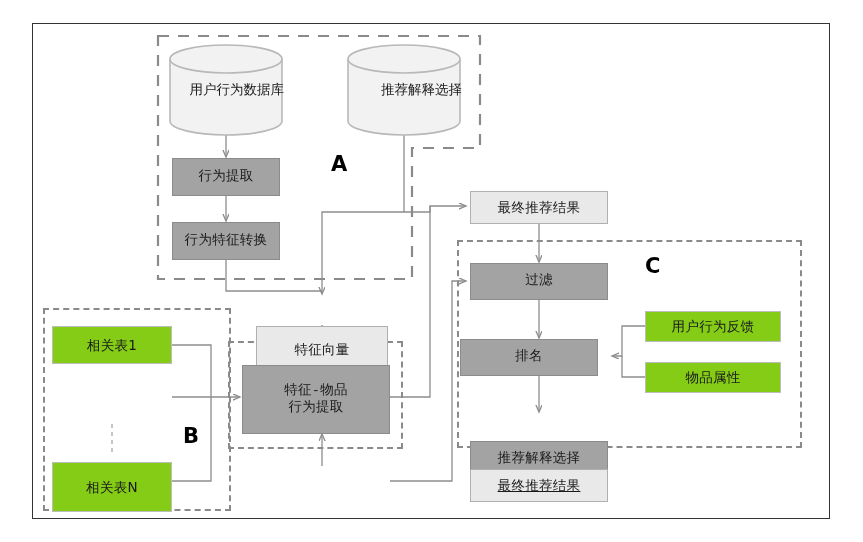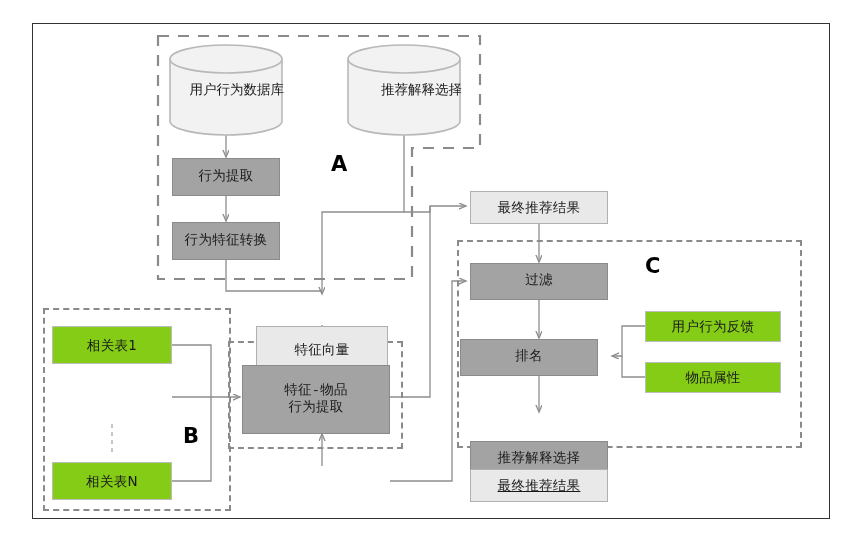--- a/index.html
+++ b/index.html
@@ -94,21 +94,21 @@
     <div class="lbl">推荐解释选择</div>
   </div>
 
   <div class="node darkbox" style="left:172px;top:158px;width:108px;height:38px;">行为提取</div>
 
   <div class="node darkbox" style="left:172px;top:222px;width:108px;height:38px;">行为特征转换</div>
 
   <div class="node lightbox" style="left:256px;top:294px;width:132px;height:47px;margin-top:32px;">特征向量</div>
 
   <div class="node palebox" style="left:52px;top:326px;width:120px;height:38px;">相关表1</div>
-  <div class="node palebox" style="left:52px;top:462px;width:120px;height:38px;">相关表N</div>
+  <div class="node palebox" style="left:52px;top:462px;width:120px;height:50px;">相关表N</div>
   <svg class="layer">
     <g fill="#c6c6c6">
       <rect x="111" y="424" width="2" height="4"></rect>
       <rect x="111" y="432" width="2" height="4"></rect>
       <rect x="111" y="440" width="2" height="4"></rect>
       <rect x="111" y="448" width="2" height="4"></rect>
     </g>
   </svg>
 
   <div class="node darkbox" style="left:242px;top:365px;width:148px;height:69px;flex-direction:column;">

